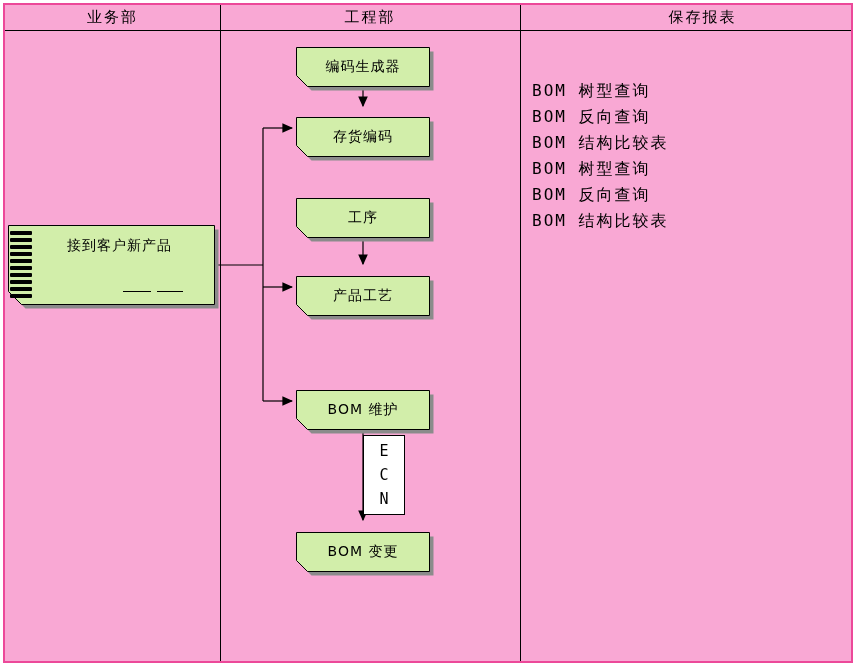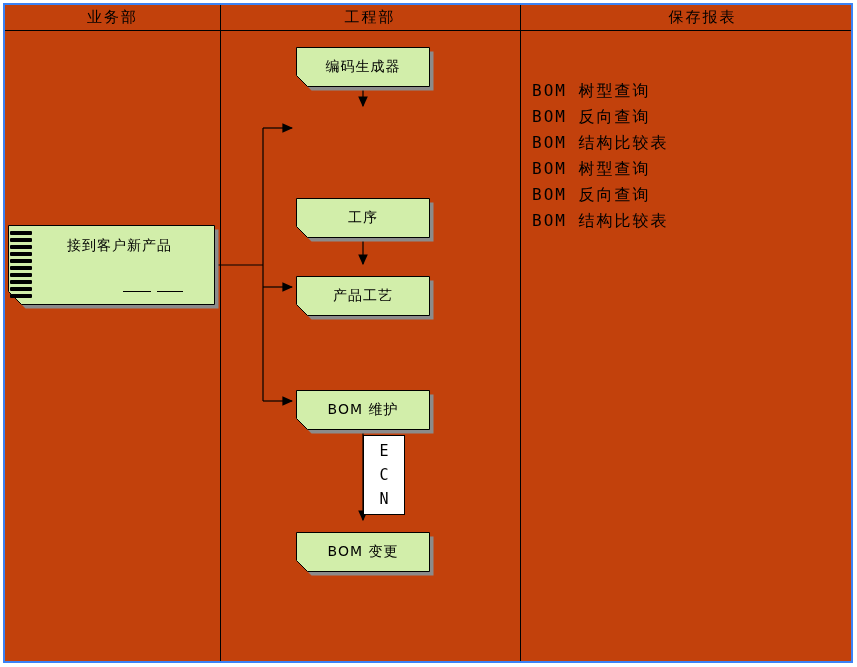--- a/index.html
+++ b/index.html
@@ -3,21 +3,21 @@
 <meta charset="utf-8">
 <style>
   * { box-sizing: border-box; }
   html, body { margin: 0; padding: 0; background: #ffffff; }
   #canvas {
     position: relative; width: 857px; height: 667px; background: #ffffff;
     font-family: "DejaVu Sans", "Liberation Sans", sans-serif; color: #000;
   }
   #frame {
     position: absolute; left: 3px; top: 3px; width: 850px; height: 660px;
-    border: 2px solid #3b82f6; background: #c2410c;
+    border: 2px solid #ec4899; background: #f9a8d4;
   }
   #inner { position: absolute; inset: 0; }
   .vline { position: absolute; top: 0; bottom: 0; width: 1px; background: #000; }
   .hline { position: absolute; left: 0; right: 0; top: 25px; height: 1px; background: #000; }
   .lane-label {
     position: absolute; top: 3px; text-align: center;
     font-size: 15px; letter-spacing: 2px;
   }
   .node { position: absolute; width: 134px; height: 40px; margin-top: 9px; }
   .node svg, .doc svg { position: absolute; left: 0; top: 0; overflow: visible; }
@@ -99,20 +99,27 @@
       </div>
 
       <div class="node" style="left:291px; top:33px;">
         <svg width="138" height="44">
           <polygon points="4.5,4.5 137.5,4.5 137.5,43.5 15.5,43.5 4.5,32.5" fill="#8b8b8b"></polygon>
           <polygon points="0.5,0.5 133.5,0.5 133.5,39.5 11.5,39.5 0.5,28.5" fill="#d2eeaa" stroke="#000"></polygon>
         </svg>
         <span class="label">编码生成器</span>
       </div>
 
+      <div class="node" style="left:291px; top:103px;">
+        <svg width="138" height="44">
+          <polygon points="4.5,4.5 137.5,4.5 137.5,43.5 15.5,43.5 4.5,32.5" fill="#8b8b8b"></polygon>
+          <polygon points="0.5,0.5 133.5,0.5 133.5,39.5 11.5,39.5 0.5,28.5" fill="#d2eeaa" stroke="#000"></polygon>
+        </svg>
+        <span class="label">存货编码</span>
+      </div>
 
       <div class="node" style="left:291px; top:184px;">
         <svg width="138" height="44">
           <polygon points="4.5,4.5 137.5,4.5 137.5,43.5 15.5,43.5 4.5,32.5" fill="#8b8b8b"></polygon>
           <polygon points="0.5,0.5 133.5,0.5 133.5,39.5 11.5,39.5 0.5,28.5" fill="#d2eeaa" stroke="#000"></polygon>
         </svg>
         <span class="label">工序</span>
       </div>
 
       <div class="node" style="left:291px; top:262px;padding-left:36px;">

